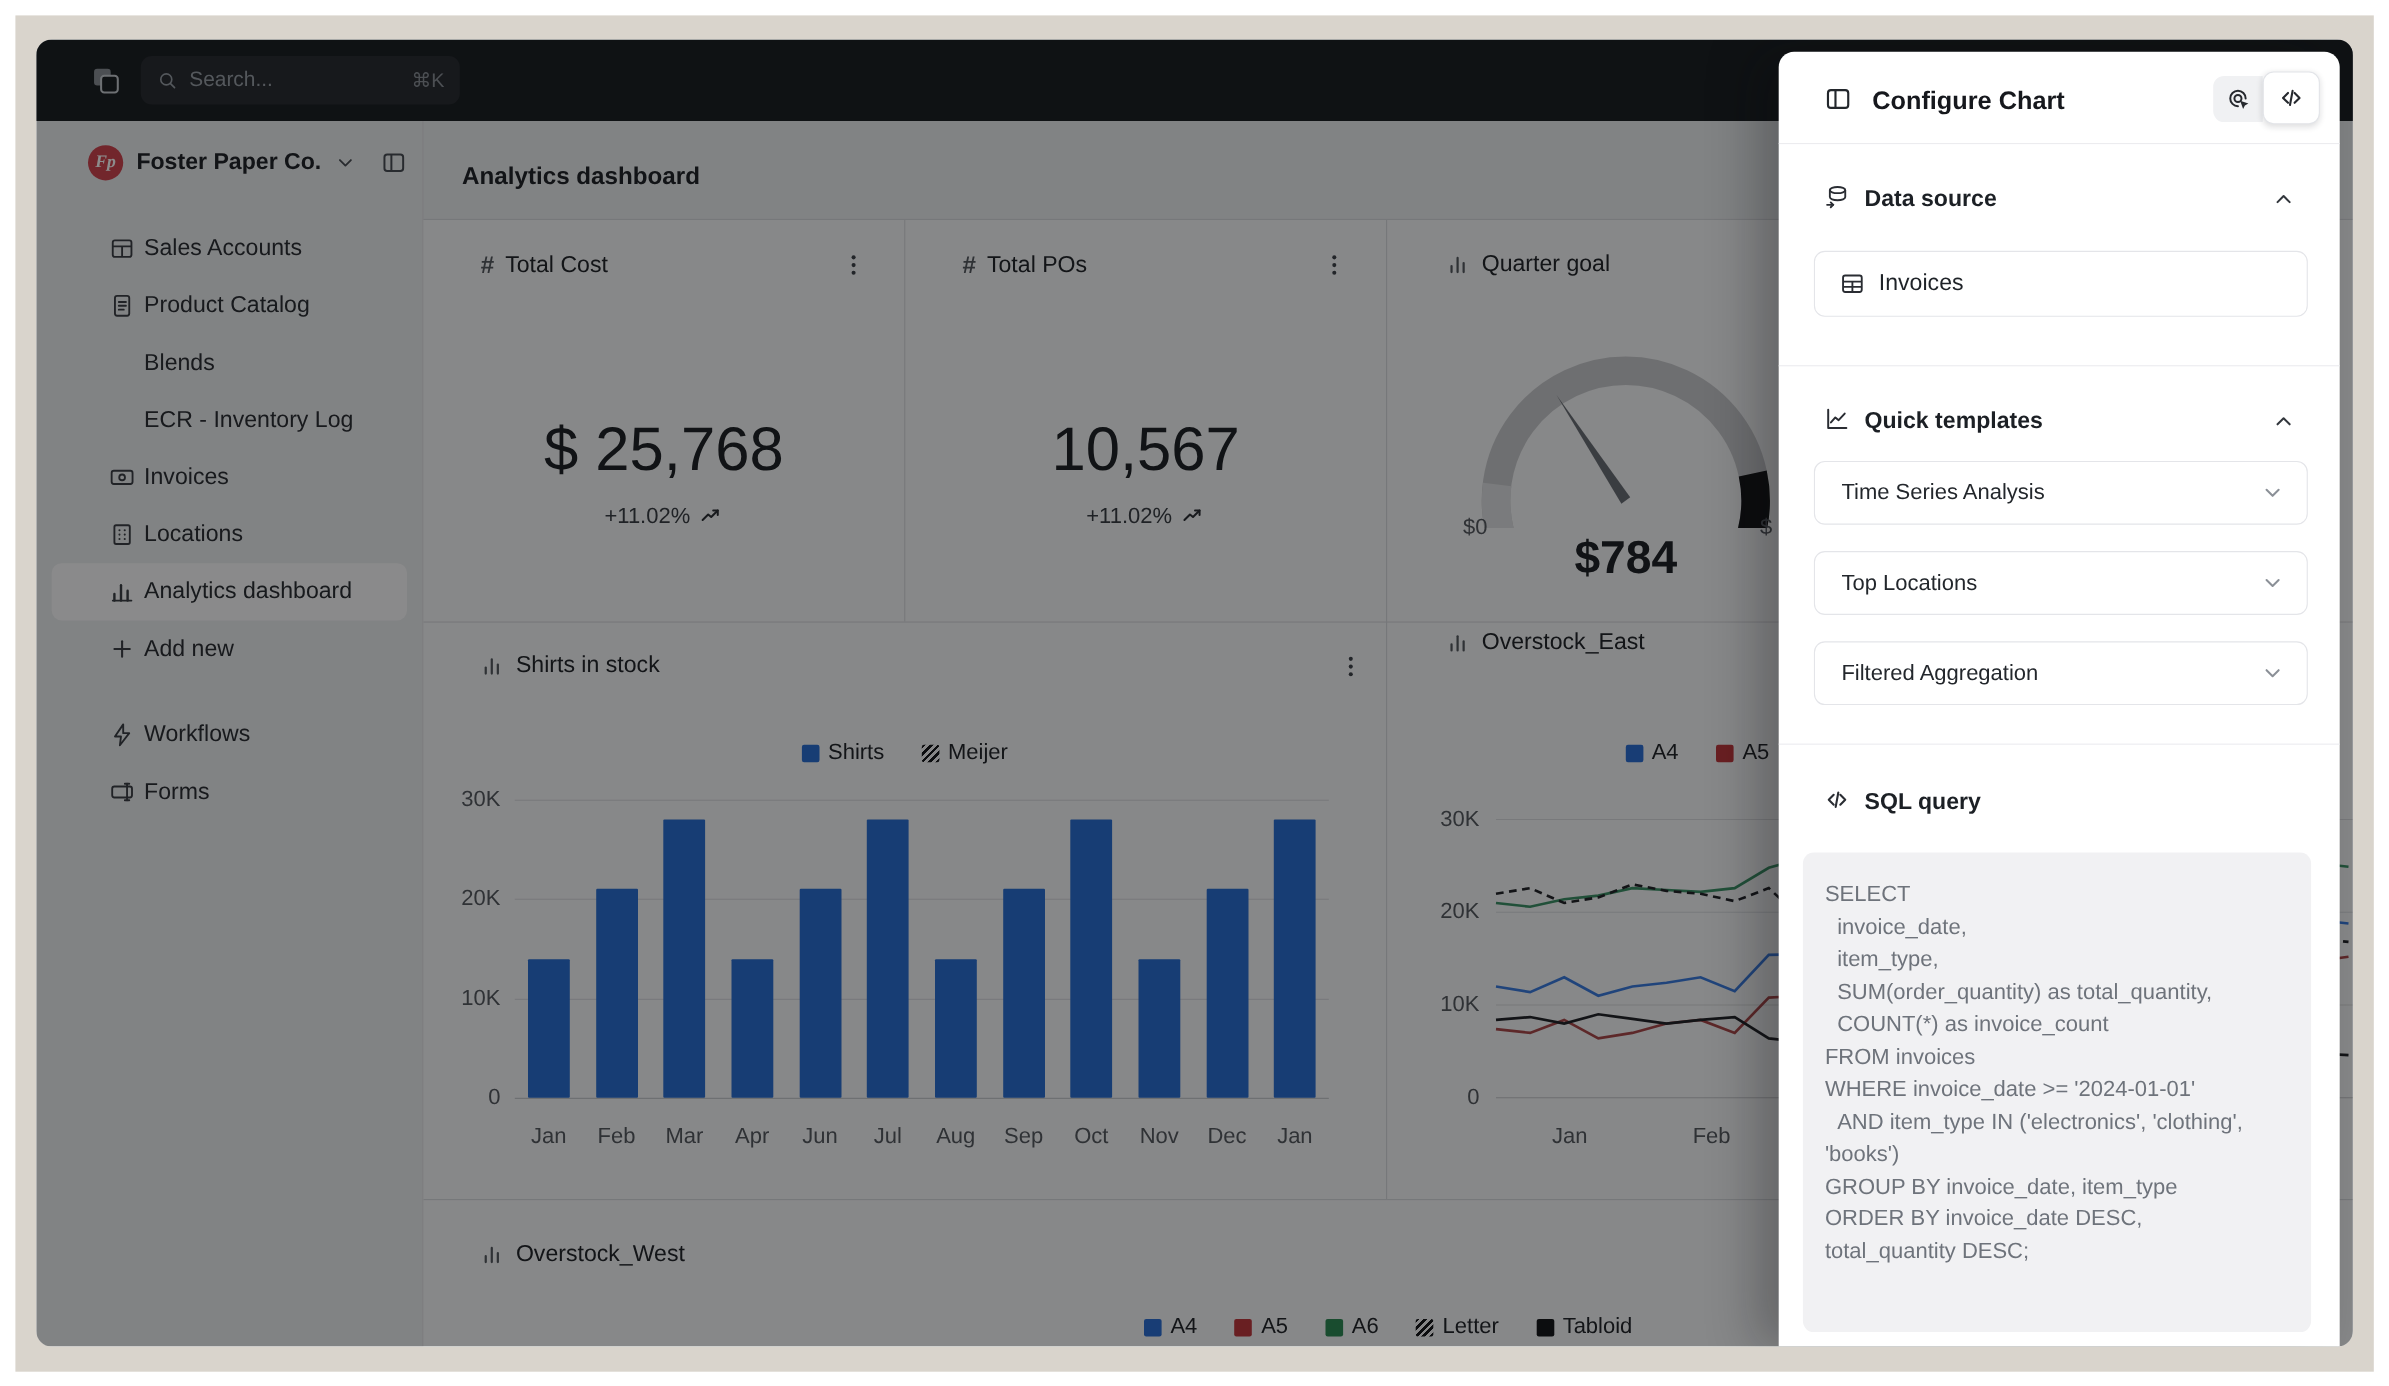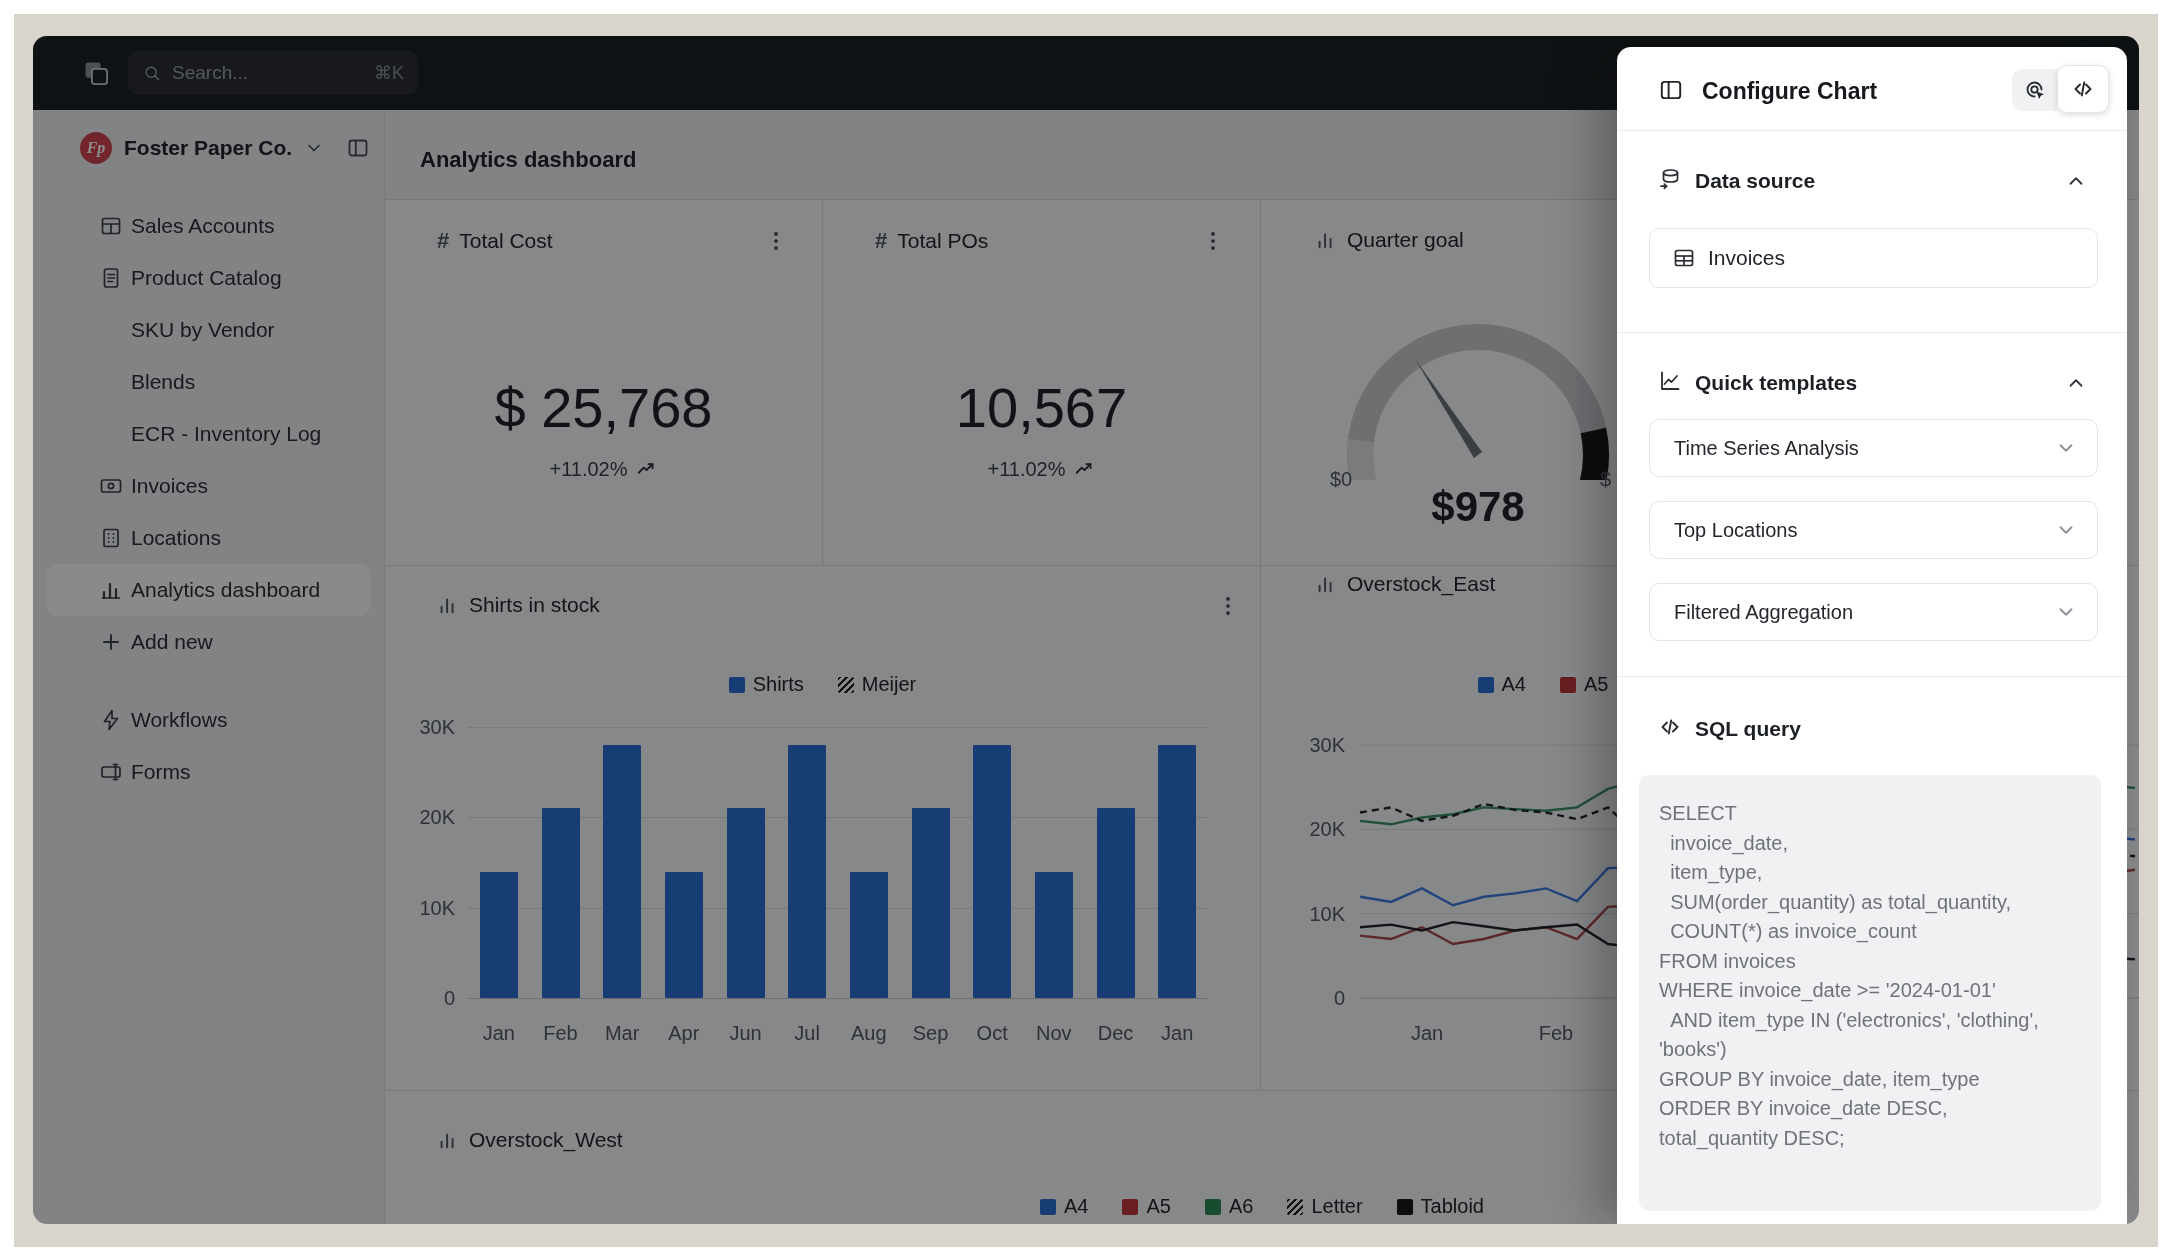--- a/index.html
+++ b/index.html
@@ -143,23 +143,20 @@
         <div class="nav-item">
           <span class="nico"><svg viewBox="0 0 24 24" fill="none" stroke="currentColor" stroke-width="1.7" stroke-linejoin="round" stroke-linecap="round">
               <rect x="5.5" y="3" width="13" height="18" rx="2"></rect>
               <line x1="9" y1="8.5" x2="15.5" y2="8.5"></line>
               <line x1="9" y1="12" x2="15.5" y2="12"></line>
               <line x1="9" y1="15.5" x2="13.5" y2="15.5"></line>
             </svg></span>
           <span class="nlabel">Product Catalog</span>
         </div>
         <div class="nav-item indent">
-          <span class="nlabel">SKU by Vendor</span>
-        </div>
-        <div class="nav-item indent">
           <span class="nlabel">Blends</span>
         </div>
         <div class="nav-item indent">
           <span class="nlabel">ECR - Inventory Log</span>
         </div>
         <div class="nav-item">
           <span class="nico"><svg viewBox="0 0 24 24" fill="none" stroke="currentColor" stroke-width="1.7" stroke-linejoin="round">
               <rect x="2.5" y="6" width="19" height="12" rx="2"></rect>
               <circle cx="12" cy="12" r="2.6"></circle>
             </svg></span>
@@ -278,21 +275,21 @@
           </span>
           <span class="ct-text">Quarter goal</span>
         </div>
         <svg style="position:absolute;left:953px;top:100px;" width="280" height="180" viewBox="0 0 280 180">
           <path d="M 27.1 189.4 A 118 118 0 1 1 252.9 189.4" fill="none" stroke="#c9cbce" stroke-width="26"></path>
           <path d="M 27.1 189.4 A 118 118 0 0 1 23.1 140.5" fill="none" stroke="#dfe1e3" stroke-width="26"></path>
           <path d="M 255.4 130.5 A 118 118 0 0 1 252.9 189.4" fill="none" stroke="#17181a" stroke-width="26"></path>
           <polygon points="77,59 136,158 144,152" fill="#6b7077"></polygon>
         </svg>
         <span class="gauge-label" style="left:945px;top:268px;">$0</span>
-        <span class="gauge-value" style="left:1093px;top:283px;">$978</span>
+        <span class="gauge-value" style="left:1093px;top:283px;">$784</span>
         <span class="gauge-label" style="left:1215px;top:268px;">$</span>
       </div>
 
       <div id="bars-card">
         <div class="card-title-row" style="left:52px;top:393px;">
           <span class="ct-icon">
             <svg viewBox="0 0 24 24" fill="none" stroke="currentColor" stroke-width="2.2" stroke-linecap="round">
                 <line x1="5" y1="20" x2="5" y2="14"></line>
                 <line x1="11" y1="20" x2="11" y2="6"></line>
                 <line x1="17" y1="20" x2="17" y2="11"></line>

